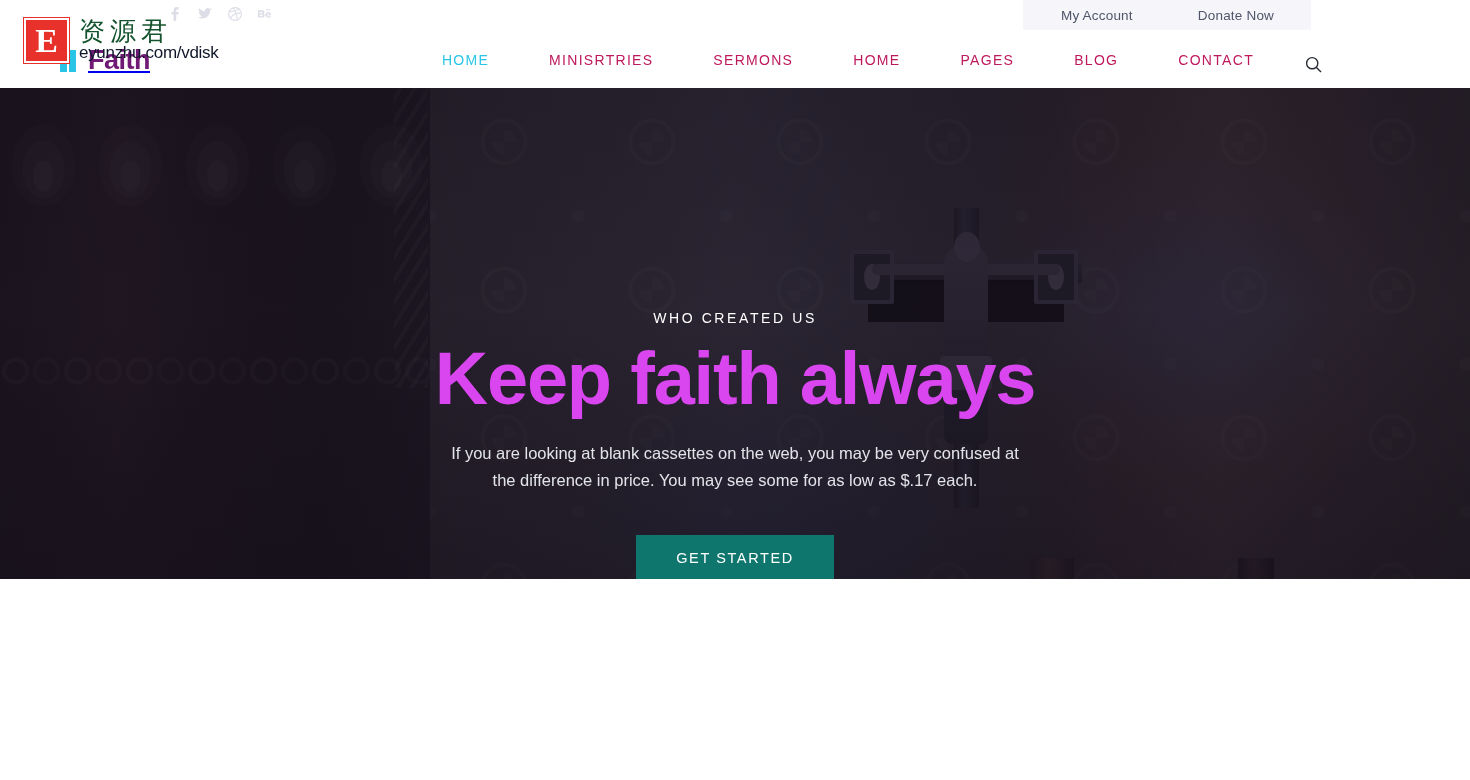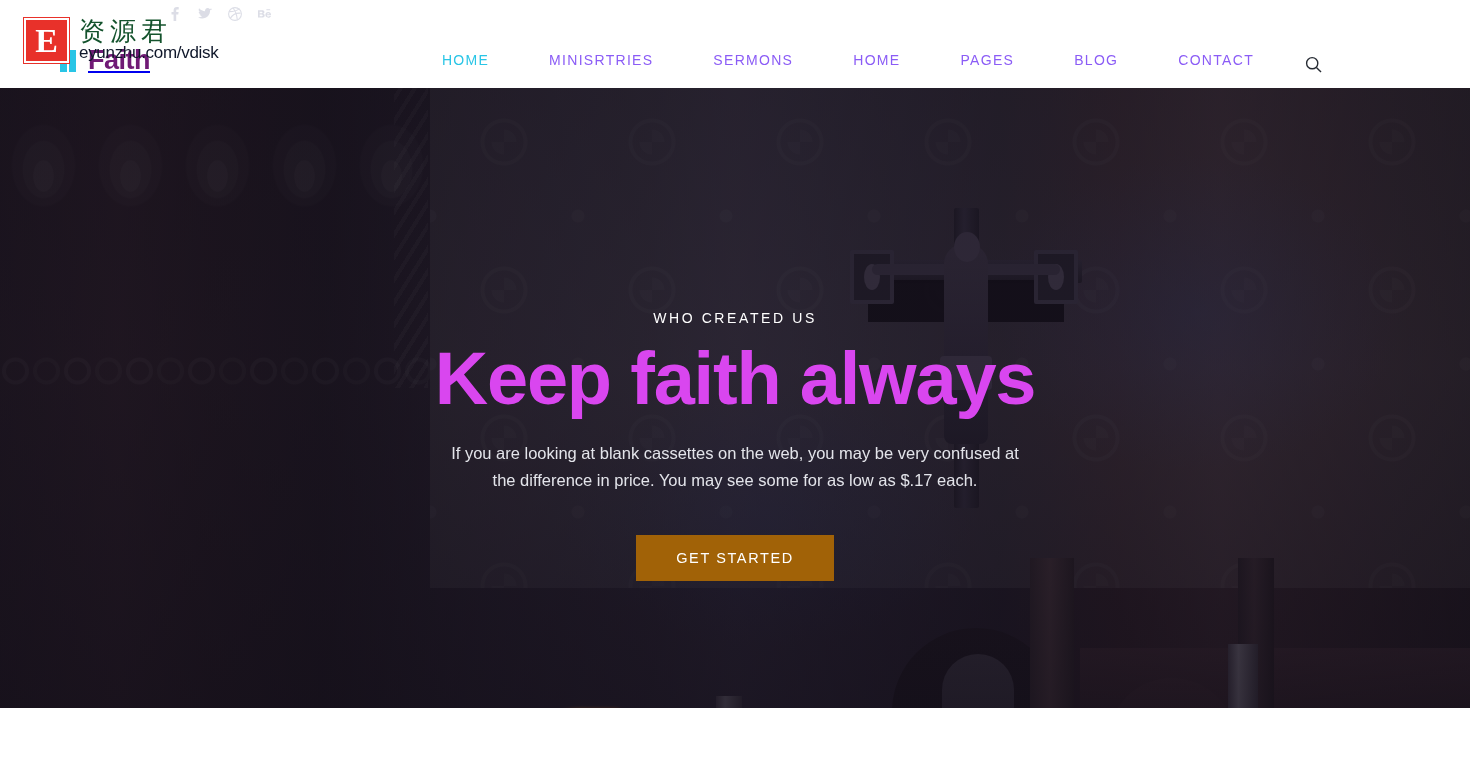--- a/index.html
+++ b/index.html
@@ -96,37 +96,37 @@
     font-size: 17px; color: #0f172a; font-weight: 400;
     letter-spacing: -.3px; margin-top: -2px;
   }
 
   
   .nav {
     position: absolute; right: 186px; top: 52px;
     display: flex; gap: 0;
   }
   .nav-item {
-    color: #8b5cf6; font-size: 14px; font-weight: 500;
+    color: #be185d; font-size: 14px; font-weight: 500;
     letter-spacing: 1.3px; text-decoration: none;
     padding: 0 30px; white-space: nowrap;
   }
   .nav-item:first-child { padding-left: 0; }
   .nav-item.active { color: #29c5e6; }
   .search-btn {
     position: absolute; right: 145px; top: 52px;
     width: 24px; height: 24px; background: none; border: none;
     cursor: pointer; color: #262b33;
     display: flex; align-items: center; justify-content: center;
   }
 
   
   .hero {
     position: absolute; top: 88px; left: 0;
-    width: 1470px; height: 620px;
+    width: 1470px; height: 491px;
     overflow: hidden;
     background: #241c2b;
   }
   .hero-bg { position: absolute; inset: 0; }
 
   
   .bg-base {
     position: absolute; inset: 0;
     background:
       radial-gradient(circle at 50% 34%, #3a3346 0%, #2c2433 36%, #241b27 62%, #1b1620 100%);
@@ -338,21 +338,21 @@
   }
   .hero-title {
     color: #d946ef; font-size: 74px; font-weight: 700;
     letter-spacing: -1.2px; line-height: 1.06; margin-bottom: 22px;
   }
   .hero-sub {
     color: #e3e4ea; font-size: 16.5px; line-height: 1.58;
     width: 580px; margin: 0 auto 42px auto;
   }
   .cta {
-    display: inline-block; background: #a16207; color: #ffffff;
+    display: inline-block; background: #0f766e; color: #ffffff;
     font-size: 14.5px; font-weight: 500; letter-spacing: 1.6px;
     padding: 16px 40px; border: none; cursor: pointer;
     text-decoration: none; line-height: 1;
   }
 </style>
 </head>
 <body>
 
 <div class="page">
 
@@ -375,20 +375,24 @@
             <path d="M1.2 4.6c4 0 7.6-.6 10.3-3M2.2 11.6C4 8.2 7.6 5.8 12.6 6.2M5 1c2.2 2.6 3.8 6 4.3 11.8"></path>
           </svg>
       </a>
       <a class="social-ic" href="#">
         <svg width="15" height="11" viewBox="0 0 15 11" fill="currentColor">
             <path d="M0 1h4.3c1.6 0 2.6.6 2.6 1.9 0 .9-.5 1.4-1.2 1.7.9.2 1.5.9 1.5 1.9 0 1.5-1.2 2.2-2.8 2.2H0V1zm1.8 3.1h2c.6 0 1-.2 1-.8s-.4-.8-1-.8h-2v1.6zm0 3.2h2.2c.7 0 1.1-.3 1.1-.9s-.4-.9-1.1-.9H1.8v1.8zM9 0h4v.9H9V0zm2 2.9c1.8 0 3 1.2 3 3.1v.4h-4.4c.1.8.6 1.3 1.4 1.3.6 0 1-.2 1.2-.7h1.7c-.3 1.2-1.4 1.9-2.9 1.9-1.9 0-3.1-1.2-3.1-3s1.2-3 3.1-3zm-1.4 2.4h2.7c-.1-.7-.6-1.1-1.3-1.1s-1.2.4-1.4 1.1z"></path>
           </svg>
       </a>
     </div>
 
+    <div class="topbar-right">
+      <a class="topbar-link acct" href="#">My Account</a>
+      <a class="topbar-link donate" href="#">Donate Now</a>
+    </div>
   </div>
 
   <div class="header">
 
     <a class="logo" href="#">
       <span class="logo-mark">
           <i></i>
           <i></i>
         </span>
       <span class="logo-text">Faith</span>

